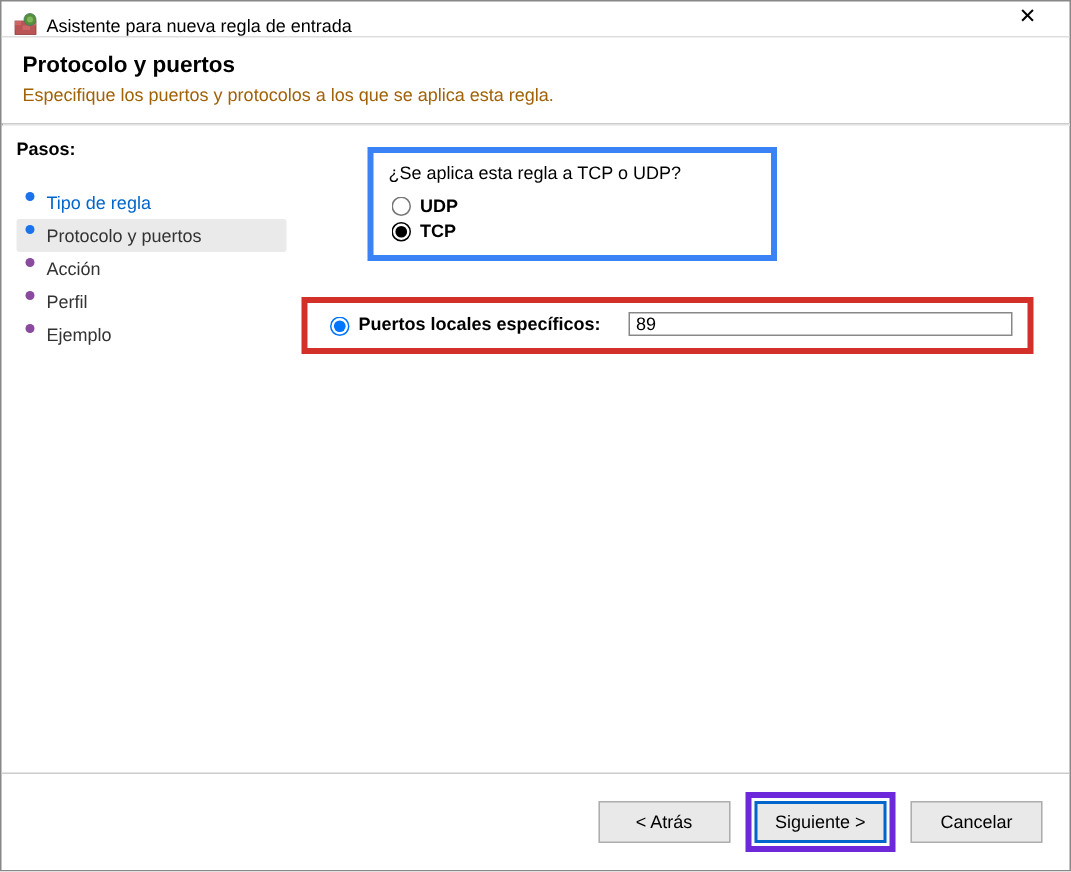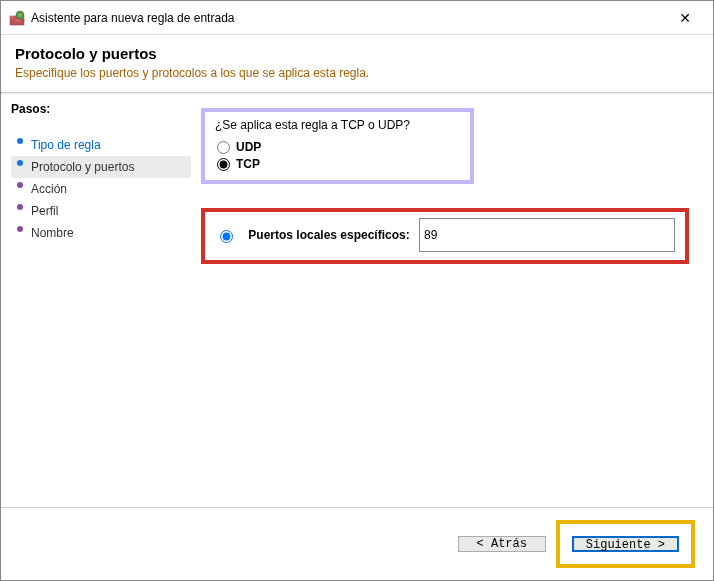--- a/index.html
+++ b/index.html
@@ -14,22 +14,22 @@
     width: 714px;
     height: 581px;
     border: 1px solid #888;
     background: #fff;
     position: relative;
     display: flex;
     flex-direction: column;
   }
   .titlebar {
     display: flex;
-    align-items: center;
-    height: 34px;
+    align-items: flex-end;
+    height: 24px;
     padding: 0 8px;
     border-bottom: 1px solid #ddd;
     font-size: 12px;
   }
   .titlebar .icon {
     width: 16px; height: 16px;
     margin-right: 6px;
   }
   .titlebar .title { flex: 1; }
   .titlebar .close {
@@ -87,24 +87,25 @@
   .step.inactive .bullet { background: #8a4a9e; }
   .step.link a { color: #0066cc; text-decoration: none; }
   .step.current { background: #eaeaea; }
   .step.current span, .step.inactive span { color: #333; }
   .main {
     flex: 1;
     padding: 14px 24px 10px 10px;
     position: relative;
   }
   .hl {
-    border: 4px solid #c4b5fd;
+    border: 4px solid #3b82f6;
     padding: 6px 60px 6px 10px;
     margin-bottom: 24px;
     display: inline-block;
+    margin-left: 44px;
   }
   .q {
     font-size: 12px;
     margin-bottom: 8px;
   }
   .radio-row {
     display: flex;
     align-items: center;
     margin: 3px 0 3px 2px;
   }
@@ -120,25 +121,24 @@
     margin-bottom: 10px;
   }
   .scope-row {
     display: flex;
     align-items: center;
   }
   .scope-row .lbl {
     font-weight: bold;
     font-size: 12px;
     width: 180px;
-    text-align: center;
   }
   .scope-row input[type=text] {
     flex: 1;
-    height: 34px;
+    height: 16px;
     border: 1px solid #888;
     padding: 0 4px;
     font-family: inherit;
     font-size: 12px;
   }
   .example {
     margin-left: 198px;
     font-size: 11px;
     color: #333;
     margin-top: 2px;
@@ -146,35 +146,35 @@
   .footer {
     border-top: 1px solid #ccc;
     padding: 12px 18px;
     display: flex;
     justify-content: flex-end;
     gap: 10px;
     align-items: center;
   }
   .btn {
     min-width: 88px;
-    height: 16px;
+    height: 28px;
     background: #e9e9e9;
     border: 1px solid #adadad;
-    font-family: Liberation Mono, monospace;
+    font-family: Liberation Sans, sans-serif;
     font-size: 12px;
     padding: 0 12px;
     cursor: default;
   }
   .btn.primary {
     border: 2px solid #0066cc;
     background: #e9e9e9;
   }
   .hl3 {
-    border: 4px solid #eab308;
-    padding: 12px;
+    border: 4px solid #6d28d9;
+    padding: 2px;
     display: inline-flex;
   }
 </style>
 </head>
 <body>
 
 <div class="window">
 
   <div class="titlebar">
     <span class="icon">
@@ -215,21 +215,21 @@
       <div class="step inactive">
         <span class="bullet"></span>
         <span>Acción</span>
       </div>
       <div class="step inactive">
         <span class="bullet"></span>
         <span>Perfil</span>
       </div>
       <div class="step inactive">
         <span class="bullet"></span>
-        <span>Nombre</span>
+        <span>Ejemplo</span>
       </div>
     </div>
 
     <div class="main">
 
       <div class="hl">
         <div class="q">¿Se aplica esta regla a TCP o UDP?</div>
         <div class="radio-row">
           <input type="radio" name="proto" style="">
           <label>UDP</label>
@@ -250,15 +250,16 @@
       </div>
 
     </div>
   </div>
 
   <div class="footer">
     <button class="btn">&lt; Atrás</button>
     <span class="hl3">
       <button class="btn primary">Siguiente &gt;</button>
     </span>
+    <button class="btn">Cancelar</button>
   </div>
 
 </div>
 
 </body></html>

